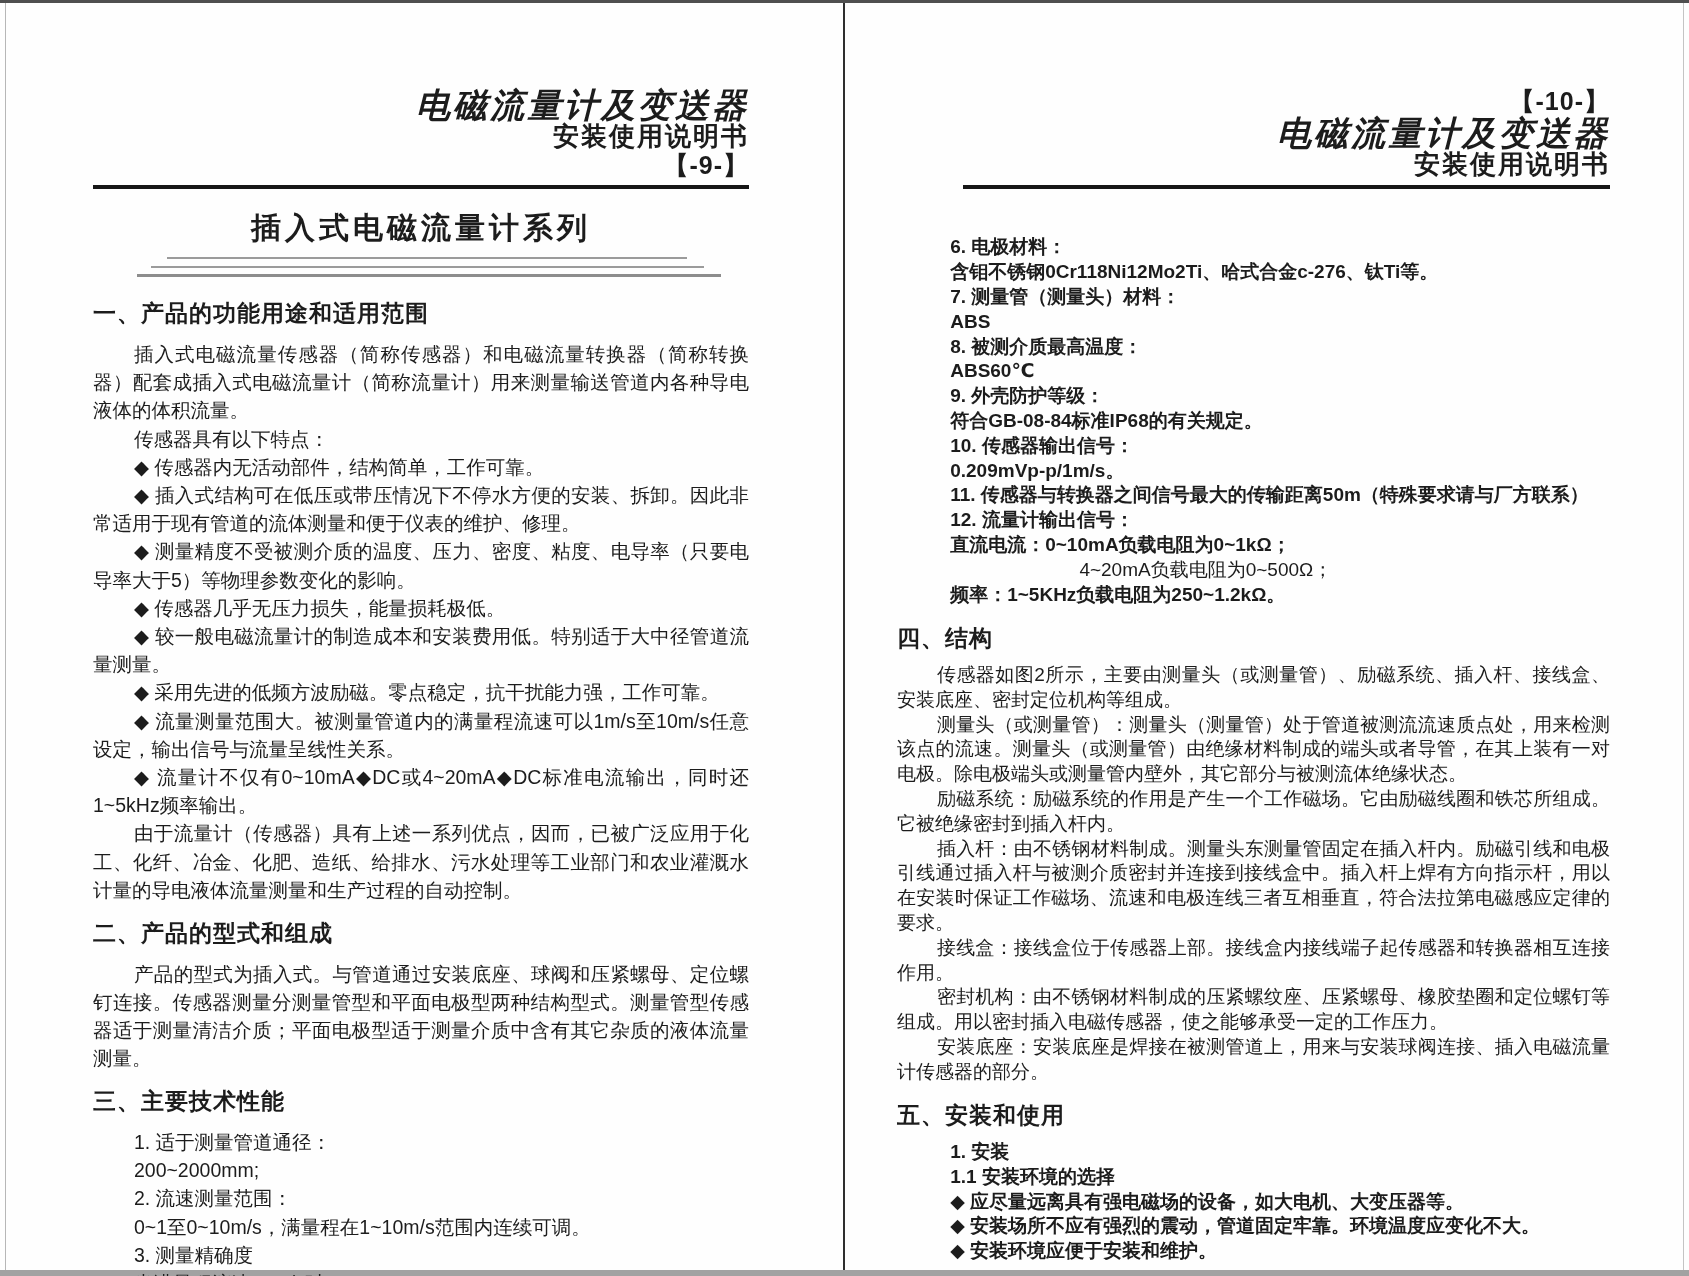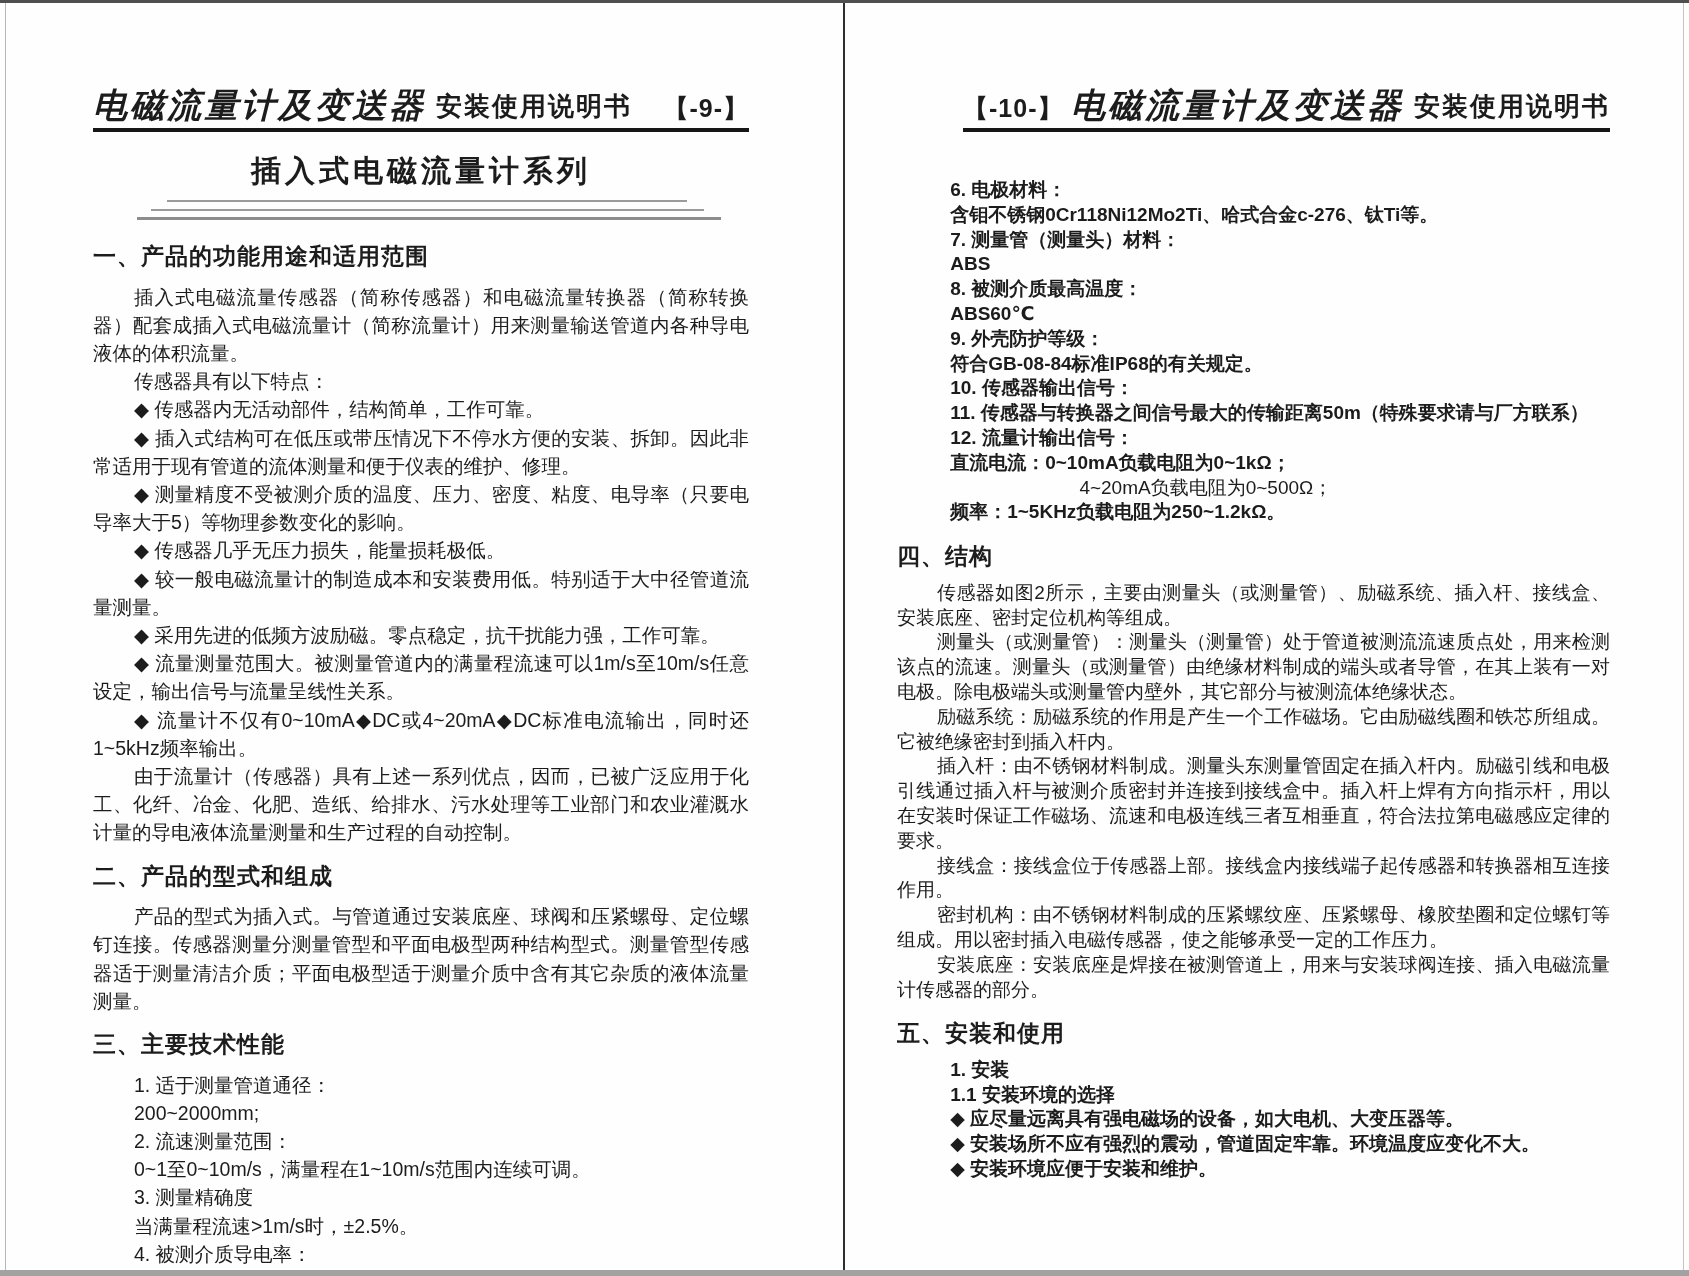--- a/index.html
+++ b/index.html
@@ -24,20 +24,21 @@
   .page{position:absolute;top:88px;}
   .page-left{left:93px;width:656px;}
   .page-right{left:897px;width:713px;}
 
   
   .runhead{
     display:flex;align-items:flex-end;
     border-bottom:4px solid #161616;
     padding-bottom:6px;
     white-space:nowrap;
+    flex-direction:column;
   }
   .runhead .brand{
     font-style:italic;font-weight:bold;font-size:34px;
     letter-spacing:3px;line-height:1;
   }
   .runhead .subtitle{
     font-weight:bold;font-size:26px;line-height:1.15;
     margin-left:10px;letter-spacing:2px;
   }
   .runhead .pagenum{
@@ -136,20 +137,21 @@
     <div class="content">
         <div class="blk-pi">6. 电极材料：</div>
         <div class="blk-pi">含钼不锈钢0Cr118Ni12Mo2Ti、哈式合金c-276、钛Ti等。</div>
         <div class="blk-pi">7. 测量管（测量头）材料：</div>
         <div class="blk-pi">ABS</div>
         <div class="blk-pi">8. 被测介质最高温度：</div>
         <div class="blk-pi">ABS60℃</div>
         <div class="blk-pi">9. 外壳防护等级：</div>
         <div class="blk-pi">符合GB-08-84标准IP68的有关规定。</div>
         <div class="blk-pi">10. 传感器输出信号：</div>
+        <div class="blk-pi">0.209mVp-p/1m/s。</div>
         <div class="blk-pi">11. 传感器与转换器之间信号最大的传输距离50m（特殊要求请与厂方联系）</div>
         <div class="blk-pi">12. 流量计输出信号：</div>
         <div class="blk-pi">直流电流：0~10mA负载电阻为0~1kΩ；</div>
         <div class="blk-pi2">4~20mA负载电阻为0~500Ω；</div>
         <div class="blk-pi">频率：1~5KHz负载电阻为250~1.2kΩ。</div>
         <div class="blk-h2">四、结构</div>
         <div class="blk-p">传感器如图2所示，主要由测量头（或测量管）、励磁系统、插入杆、接线盒、安装底座、密封定位机构等组成。</div>
         <div class="blk-p">测量头（或测量管）：测量头（测量管）处于管道被测流流速质点处，用来检测该点的流速。测量头（或测量管）由绝缘材料制成的端头或者导管，在其上装有一对电极。除电极端头或测量管内壁外，其它部分与被测流体绝缘状态。</div>
         <div class="blk-p">励磁系统：励磁系统的作用是产生一个工作磁场。它由励磁线圈和铁芯所组成。它被绝缘密封到插入杆内。</div>
         <div class="blk-p">插入杆：由不锈钢材料制成。测量头东测量管固定在插入杆内。励磁引线和电极引线通过插入杆与被测介质密封并连接到接线盒中。插入杆上焊有方向指示杆，用以在安装时保证工作磁场、流速和电极连线三者互相垂直，符合法拉第电磁感应定律的要求。</div>

